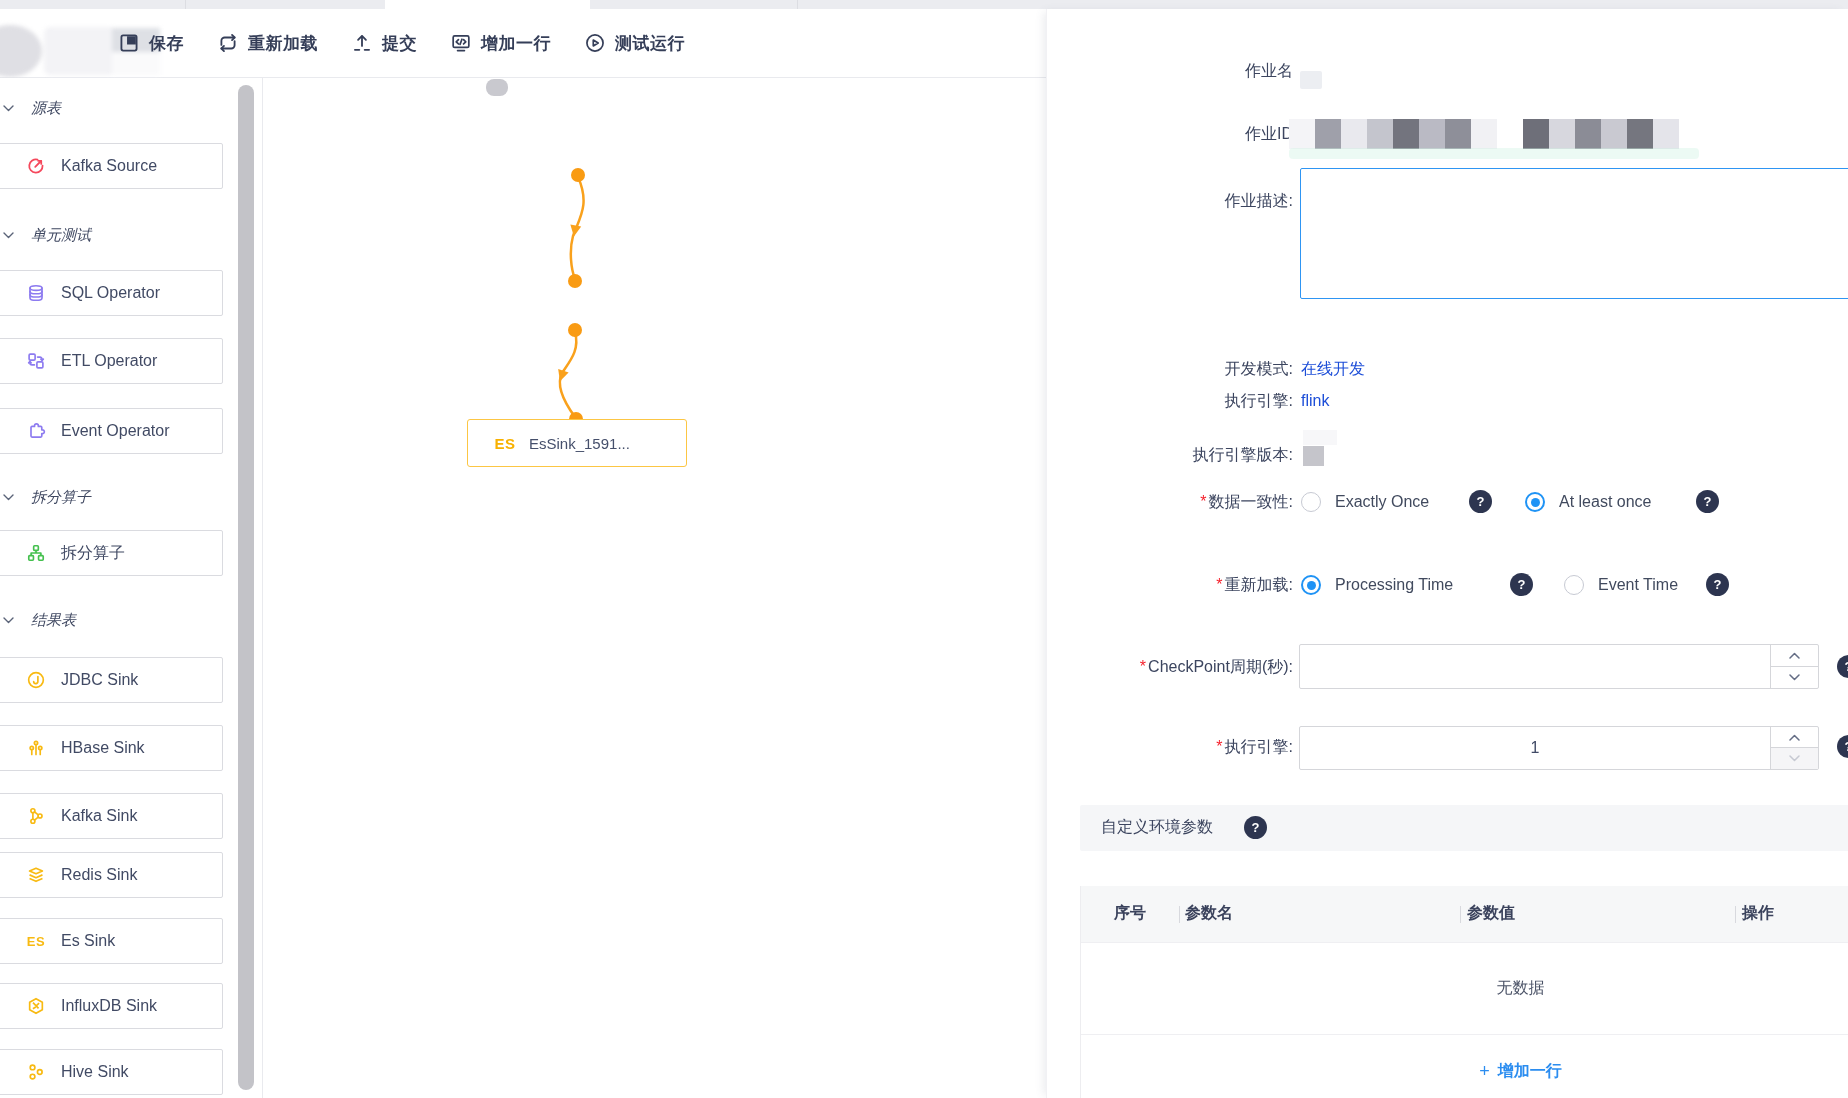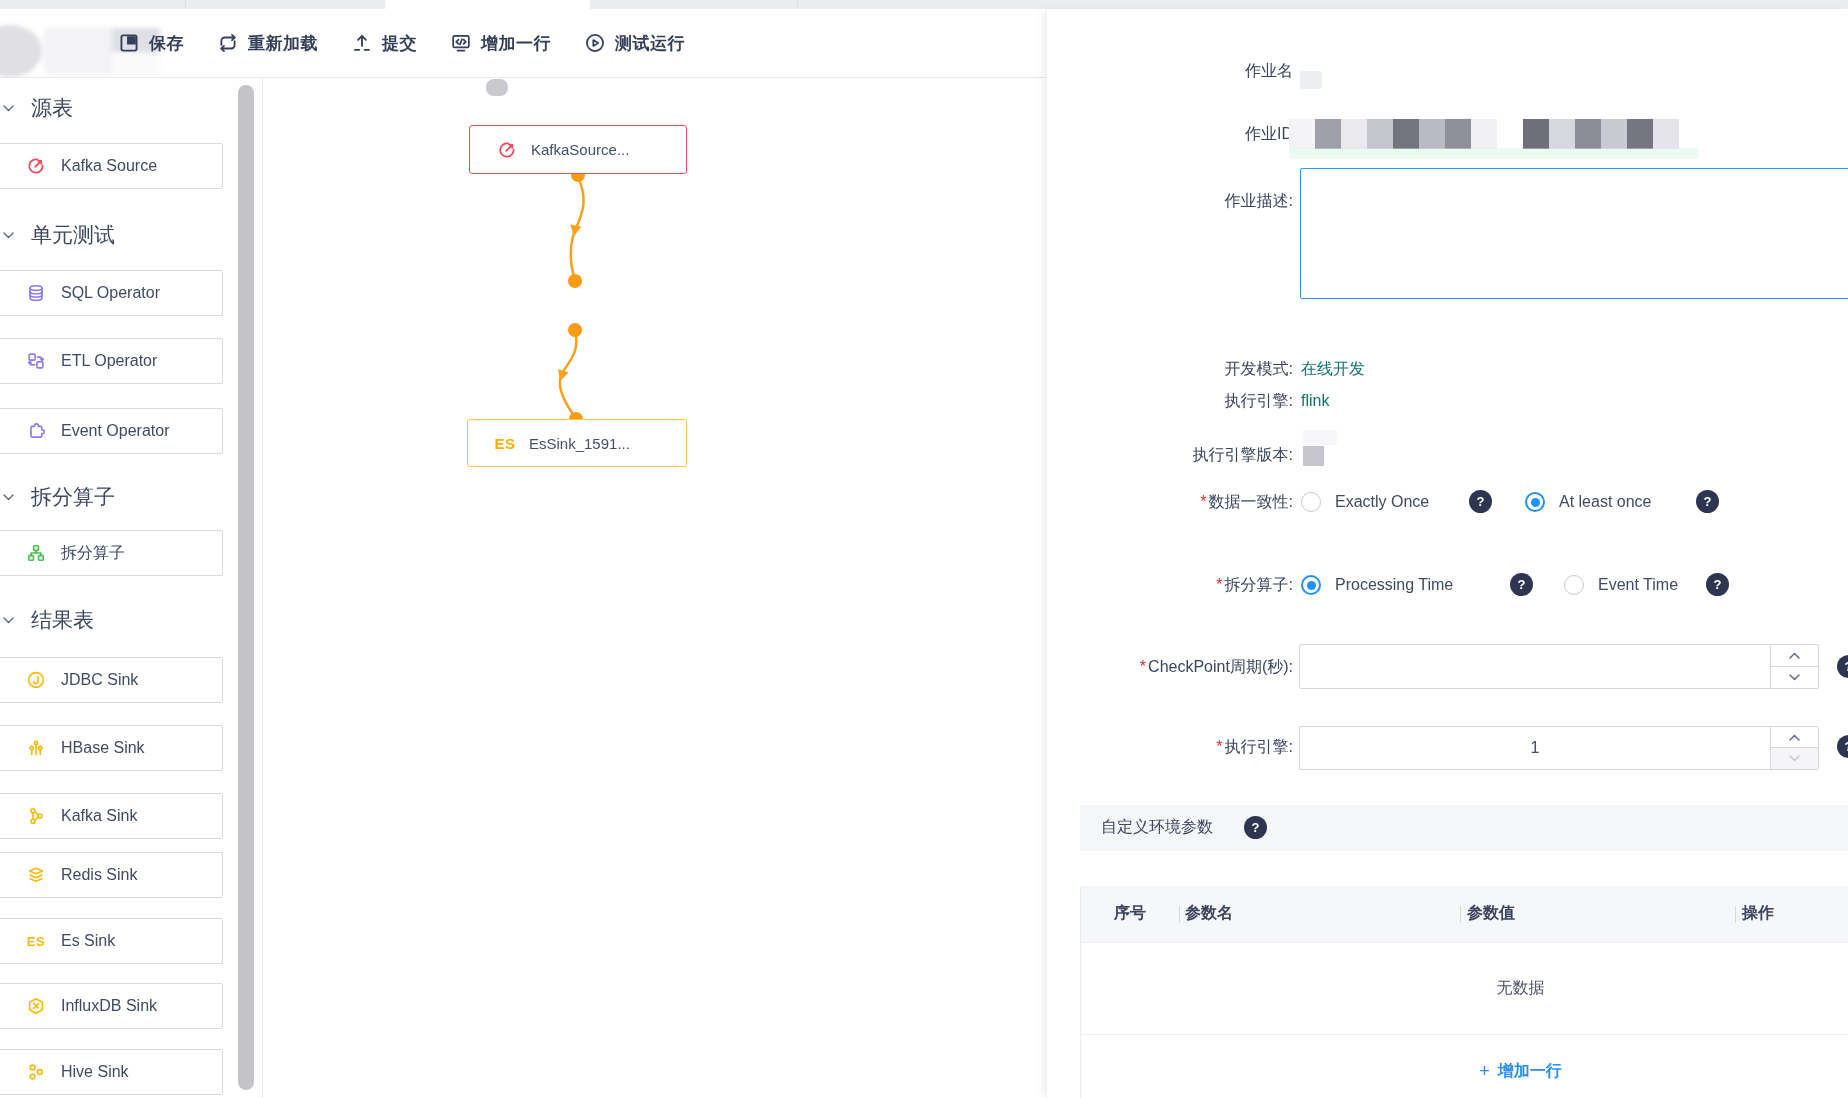--- a/index.html
+++ b/index.html
@@ -22,21 +22,21 @@
   #toolbar-buttons { position:absolute; left:118px; top:0; height:68px; display:flex; align-items:center; gap:33px; }
   .tb-btn { display:flex; align-items:center; gap:9px; cursor:pointer; color:#353e58; }
   .tb-btn .icon-slot { width:22px; height:22px; display:inline-flex; }
   .tb-btn .icon-slot svg { width:22px; height:22px; }
   .tb-btn .tb-label { font-size:17px; font-weight:600; letter-spacing:.5px; }
 
   
   #sidebar { position:absolute; left:0; top:78px; width:263px; height:1020px; background:#fff;
     border-right:1px solid #e9eaee; overflow:hidden; }
   .side-header { position:absolute; left:3px; display:flex; align-items:center; gap:17px;
-    height:28px; font-size:21px; color:#3e4760; cursor:pointer; }
+    height:28px; font-size:15px; color:#3e4760; cursor:pointer;font-style:italic; }
   .side-header .chev { width:11px; height:7px; display:inline-flex; color:#5a6378; }
   .side-header .chev svg { width:11px; height:7px; }
   .side-item { position:absolute; left:-9px; width:232px; height:46px; background:#fff;
     border:1px solid #dadbe0; border-radius:2px; display:flex; align-items:center;
     padding-left:34px; gap:15px; cursor:grab; }
   .side-item .icon-slot { width:20px; height:20px; display:inline-flex; align-items:center; justify-content:center; }
   .side-item .icon-slot svg { width:20px; height:20px; }
   .side-item .item-label { font-size:16px; color:#414a64; white-space:nowrap; }
   .es-txt { font-weight:800; font-style:normal; letter-spacing:.5px; }
   .side-item .es-txt { font-size:13px; }
@@ -53,21 +53,21 @@
   .node .node-label { font-size:15px; color:#454f6b; white-space:nowrap; }
   .node .es-txt { font-size:15px; }
   #canvas-pill { position:absolute; left:223px; top:1px; width:22px; height:17px;
     background:#c9c9cf; border-radius:8px; }
 
   
   #right-panel { position:absolute; left:1046px; top:9px; width:802px; height:1089px; background:#fff;
     overflow:hidden; box-shadow:-5px 0 9px -3px rgba(70,80,110,.12); border-left:1px solid #f1f1f4; }
   .flabel { position:absolute; right:555px; white-space:nowrap; font-size:16px; color:#3c455f;
     line-height:22px; text-align:right; }
-  .fvalue { position:absolute; font-size:16px; color:#0f766e; line-height:22px; white-space:nowrap; }
+  .fvalue { position:absolute; font-size:16px; color:#1d4ed8; line-height:22px; white-space:nowrap; }
   .req { color:#f5222d; margin-right:2px; }
   .q-badge { position:absolute; width:23px; height:23px; border-radius:50%; background:#2d3550;
     color:#fff; font-size:13px; font-weight:700; display:flex; align-items:center; justify-content:center;
     cursor:pointer; }
   .radio { position:absolute; width:20px; height:20px; border-radius:50%; background:#fff;
     border:1.5px solid #c7cad3; cursor:pointer; }
   .radio.sel { border:2px solid #1f93f5; }
   .radio.sel::after { content:""; position:absolute; left:50%; top:50%; width:9px; height:9px;
     margin:-4.5px 0 0 -4.5px; border-radius:50%; background:#1f93f5; }
   .rlabel { position:absolute; font-size:16px; color:#414a5e; line-height:22px; white-space:nowrap; }
@@ -344,30 +344,20 @@
   <svg id="edge-svg" width="783" height="1020">
     <path d="M315 99 C 327 126, 317 139, 310 158 C 306 173, 308 191, 312 201" fill="none" stroke="#f9a11c" stroke-width="2.5" class="edge-path"></path>
     <path d="M312 254 C 317 272, 307 283, 299 295 C 293 307, 301 324, 312 339" fill="none" stroke="#f9a11c" stroke-width="2.5" class="edge-path"></path>
     <polygon points="-5.5,-4.5 5.5,-4.5 0,6.5" fill="#f9a11c" transform="translate(312,152) rotate(10)"></polygon>
     <polygon points="-5.5,-4.5 5.5,-4.5 0,6.5" fill="#f9a11c" transform="translate(299,297) rotate(18)"></polygon>
     <circle cx="315" cy="97" r="7" fill="#f99b13" class="port-dot"></circle>
     <circle cx="312" cy="203" r="7" fill="#f99b13" class="port-dot"></circle>
     <circle cx="312" cy="252" r="7" fill="#f99b13" class="port-dot"></circle>
     <circle cx="313" cy="341" r="7" fill="#f99b13" class="port-dot"></circle>
   </svg>
-  <div class="node" id="node-0" style="left: 206px; top: 47px; width: 218px; height: 49px; border-color: rgb(251, 77, 92);">
-    <span class="icon-slot" style="color: rgb(245, 72, 92);">
-        <svg viewBox="0 0 18 18" fill="none" stroke="currentColor" stroke-width="1.6" stroke-linecap="round" stroke-linejoin="round">
-          <path d="M14.9 8.6 A6 6 0 1 1 10.4 3.2"></path>
-          <path d="M8.3 9.7 L13.5 4.5"></path>
-          <path d="M10.9 4.3 h2.8 v2.8"></path>
-        </svg>
-      </span>
-    <span class="node-label">KafkaSource...</span>
-  </div>
   <div class="node" id="node-2" style="left: 204px; top: 341px; width: 220px; height: 48px; border-color: rgb(252, 198, 68);">
     <span class="icon-slot" style="color: rgb(248, 177, 0);">
         <span class="es-txt">ES</span>
       </span>
     <span class="node-label">EsSink_1591...</span>
   </div>
   <div id="canvas-pill"></div>
 </div>
 
 <div id="right-panel">
@@ -409,21 +399,21 @@
   <div id="engine-ver-block"></div>
 
   <div class="flabel" style="top:482px"><span class="req">*</span><span>数据一致性:</span></div>
   <div class="radio" style="left:254px; top:483px" id="radio-exactly-once"></div>
   <div class="rlabel" style="left:288px; top:482px">Exactly Once</div>
   <div class="q-badge" style="left:422px; top:481px">?</div>
   <div class="radio sel" style="left:478px; top:483px" id="radio-at-least-once"></div>
   <div class="rlabel" style="left:512px; top:482px">At least once</div>
   <div class="q-badge" style="left:649px; top:481px">?</div>
 
-  <div class="flabel" style="top:565px"><span class="req">*</span><span>拆分算子:</span></div>
+  <div class="flabel" style="top:565px"><span class="req">*</span><span>重新加载:</span></div>
   <div class="radio sel" style="left:254px; top:566px" id="radio-processing-time"></div>
   <div class="rlabel" style="left:288px; top:565px">Processing Time</div>
   <div class="q-badge" style="left:463px; top:564px">?</div>
   <div class="radio" style="left:517px; top:566px" id="radio-event-time"></div>
   <div class="rlabel" style="left:551px; top:565px">Event Time</div>
   <div class="q-badge" style="left:659px; top:564px">?</div>
 
   <div class="flabel" style="top:647px"><span class="req">*</span><span>CheckPoint周期(秒):</span></div>
   <div class="num-input" style="top:635px; height:45px">
     <div class="spinner">

